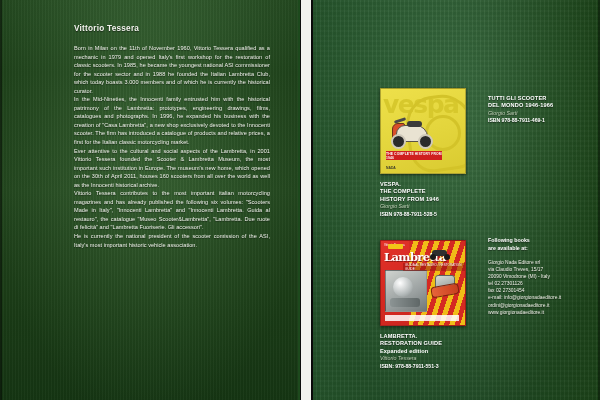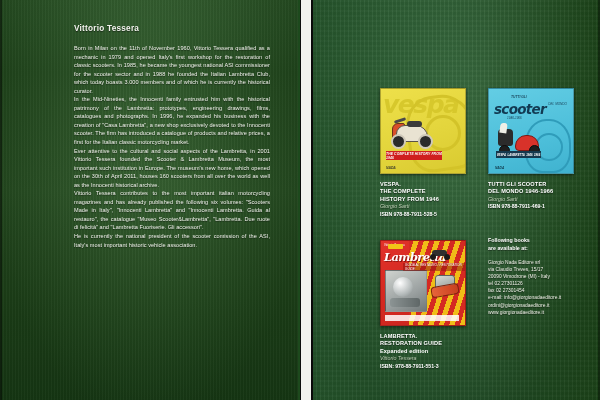--- a/index.html
+++ b/index.html
@@ -53,21 +53,20 @@
   .cell{position:absolute;width:92px;}
   .c-vespa{left:62px;top:88px;}
   .c-scooter{left:170px;top:88px;}
   .c-lamb{left:62px;top:240px;}
   .c-pub{left:170px;top:236px;width:100px;}
 
   .cover{
     width:84px;height:84px;position:relative;overflow:hidden;
     box-shadow:0 1px 3px rgba(0,0,0,.55);
     border:1px solid rgba(0,0,0,.25);
-    font-style:italic;
   }
   .cap{margin-top:7px;color:#ffffff;}
   .cap .t{
     font-size:5.6px;font-weight:bold;line-height:7.4px;letter-spacing:.15px;
     text-transform:uppercase;text-shadow:0 .5px .8px rgba(0,0,0,.5);
   }
   .cap .sub{font-size:5.6px;font-weight:bold;line-height:7.4px;letter-spacing:.1px;}
   .cap .au{
     font-size:5.3px;line-height:7.6px;color:#bfcfb6;font-style:italic;
     text-shadow:0 .5px .8px rgba(0,0,0,.45);
@@ -273,41 +272,20 @@
       <div class="cap">
         <div class="t">VESPA.</div>
         <div class="t">THE COMPLETE</div>
         <div class="t">HISTORY FROM 1946</div>
         <div class="au">Giorgio Sarti</div>
         <div class="isbn">ISBN 978-88-7911-528-5</div>
       </div>
     </div>
 
     <div class="cell c-scooter">
-      <div class="cover scooterc">
-        <div class="kick">TUTTI GLI</div>
-        <div class="kick2">DEL MONDO</div>
-        <div class="title">scooter</div>
-        <div class="sub">1946-1966</div>
-        <div class="ghost">
-            <i></i>
-          </div>
-        <div class="red"></div>
-        <div class="blk"></div>
-        <div class="wht"></div>
-        <div class="wheel a"></div>
-        <div class="wheel b"></div>
-        <div class="strip">
-          <b>VESPA</b>
-          <b>LAMBRETTA</b>
-          <b>1946</b>
-          <b>1966</b>
-        </div>
-        <div class="logo">NADA</div>
-      </div>
       <div class="cap">
         <div class="t">TUTTI GLI SCOOTER</div>
         <div class="t">DEL MONDO 1946-1966</div>
         <div class="au">Giorgio Sarti</div>
         <div class="isbn">ISBN 978-88-7911-469-1</div>
       </div>
     </div>
 
     <div class="cell c-lamb">
       <div class="cover lambc">

